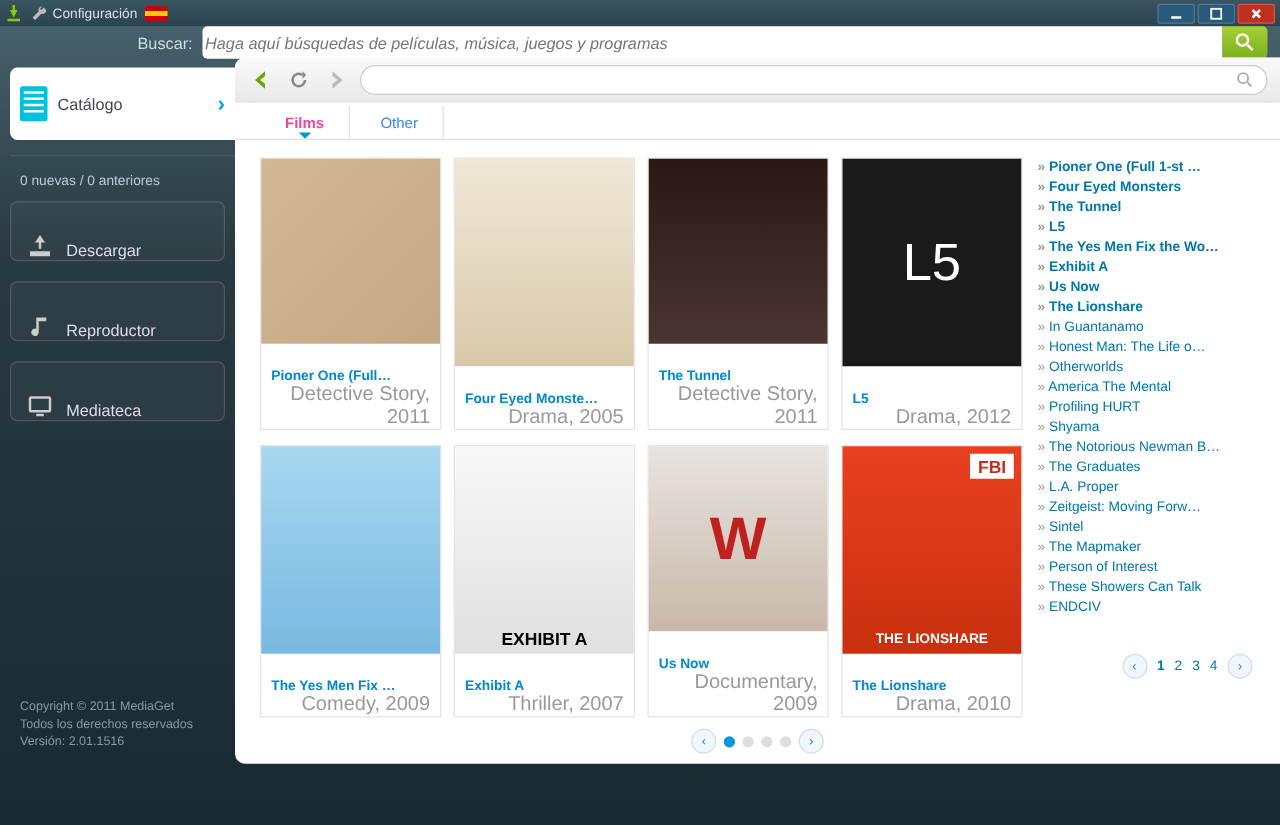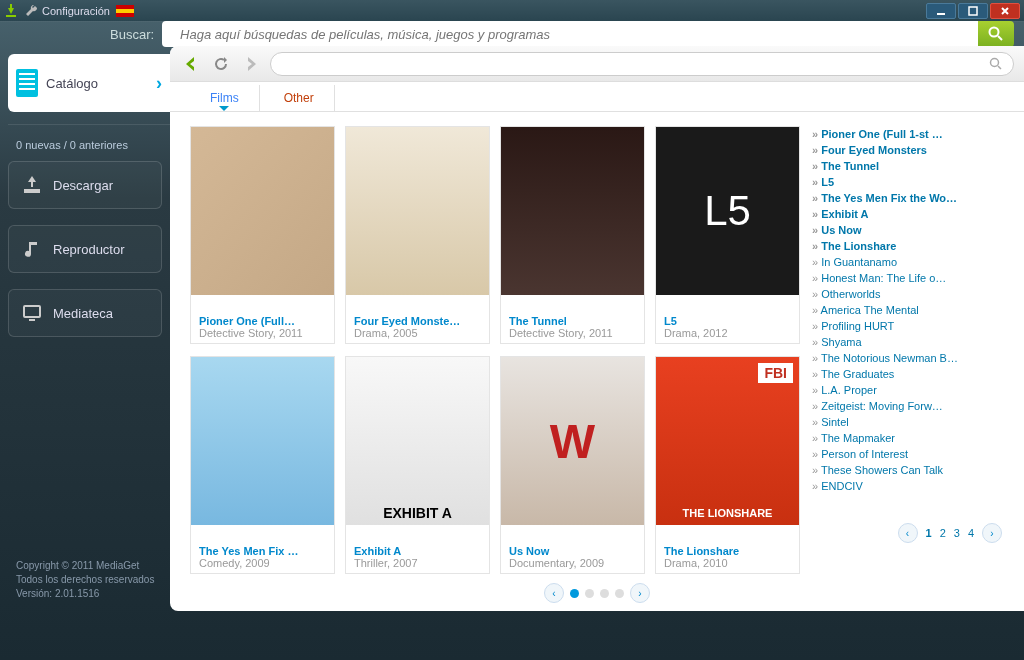--- a/index.html
+++ b/index.html
@@ -9,50 +9,50 @@
 .tb-wrench { width:12px; height:12px; margin-right:4px; }
 .tb-text { color:#dde; font-size:11px; margin-right:6px; }
 .tb-flag { width:18px; height:12px; background:linear-gradient(to bottom,#c00 33%,#ffcc00 33%,#ffcc00 66%,#c00 66%); }
 .win-controls { margin-left:auto; display:flex; gap:2px; }
 .win-btn { width:30px; height:16px; border-radius:2px; display:flex; align-items:center; justify-content:center; cursor:pointer; }
 .win-btn.min,.win-btn.max { background:#2a5a7a; border:1px solid #4a7a9a; }
 .win-btn.close { background:#c03020; border:1px solid #e05040; }
 .win-btn svg { width:10px; height:10px; }
 .searchrow { height:24px; display:flex; align-items:center; padding:0 10px; }
 .search-label { color:#cdd; font-size:13px; margin-right:8px; margin-left:100px; }
-.search-input { flex:1; height:26px; background:#fff; border:none; border-radius:4px 0 0 4px; padding:0 18px; font-size:13px; color:#aaa; font-style:italic; }
+.search-input { flex:1; height:26px; background:#fff; border:none; border-radius:4px 0 0 4px; padding:0 2px; font-size:13px; color:#aaa; font-style:italic; }
 .search-btn { width:36px; height:26px; background:linear-gradient(180deg,#a8d030,#7ab020); border:none; border-radius:0 4px 4px 0; display:flex; align-items:center; justify-content:center; cursor:pointer; }
 .main { display:flex; height:565px; }
-.sidebar { width:170px; padding:8px 0 0 8px; display:flex; flex-direction:column; }
+.sidebar { width:188px; padding:8px 0 0 8px; display:flex; flex-direction:column; }
 .catalog-tab { background:#fff; border-radius:6px 0 0 6px; height:58px; display:flex; align-items:center; padding:0 8px; position:relative; }
 .cat-icon { width:22px; height:28px; background:#00c0e0; border-radius:2px; margin-right:8px; position:relative; }
 .cat-icon::before { content:''; position:absolute; left:3px; top:4px; right:3px; height:2px; background:#fff; box-shadow:0 5px 0 #fff,0 10px 0 #fff,0 15px 0 #fff; }
 .cat-text { color:#445; font-size:13px; flex:1; }
 .cat-arrow { color:#00a8e0; font-size:18px; font-weight:bold; }
 .status-line { color:#bcd; font-size:11px; padding:14px 8px 6px; border-top:1px solid rgba(255,255,255,0.1); margin-top:12px; }
-.side-btn { height:48px; margin:4px 8px 12px 0; border:1px solid rgba(255,255,255,0.15); border-radius:6px; display:flex; align-items:center; padding:16px 12px; background:rgba(255,255,255,0.03); cursor:pointer; }
+.side-btn { height:48px; margin:4px 8px 12px 0; border:1px solid rgba(255,255,255,0.15); border-radius:6px; display:flex; align-items:flex-end; padding:0 12px; background:rgba(255,255,255,0.03); cursor:pointer; }
 .side-btn-icon { width:22px; height:22px; margin-right:10px; display:flex; align-items:center; justify-content:center; }
 .side-btn-text { color:#dde; font-size:13px; }
 .footer { margin-top:auto; padding:0 8px 10px; color:#89a; font-size:10px; line-height:14px; }
 .content { flex:1; background:#fff; border-radius:8px 0 0 8px; margin-top:0; display:flex; flex-direction:column; overflow:hidden; }
 .navrow { height:36px; background:linear-gradient(180deg,#fafafa,#e8e8e8); border-bottom:1px solid #ddd; display:flex; align-items:center; padding:0 10px; gap:8px; }
 .nav-btn { width:22px; height:22px; display:flex; align-items:center; justify-content:center; cursor:pointer; }
 .addr { flex:1; height:24px; border:1px solid #ccc; border-radius:12px; background:#fff; display:flex; align-items:center; padding:0 10px; }
 .addr svg { margin-left:auto; }
 .tabrow { height:30px; display:flex; align-items:flex-end; padding:0 20px; border-bottom:1px solid #e0e0e0; gap:4px; }
-.tab { padding:6px 20px; font-size:12px; color:#c2410c; cursor:pointer; border-right:1px solid #e0e0e0; }
-.tab.active { color:#3b82f6; font-weight:normal; position:relative; }
+.tab { padding:6px 20px; font-size:12px; color:#3b82f6; cursor:pointer; border-right:1px solid #e0e0e0; }
+.tab.active { color:#ec4899; font-weight:bold; position:relative; }
 .tab.active::after { content:''; position:absolute; bottom:-5px; left:50%; transform:translateX(-50%); border:5px solid transparent; border-top-color:#0099cc; }
 .body { flex:1; display:flex; padding:14px 10px 10px 20px; overflow:hidden; }
 .grid { display:grid; grid-template-columns:repeat(4,145px); grid-template-rows:repeat(2,218px); gap:12px 10px; }
 .card { border:1px solid #e4e4e4; background:#fff; cursor:pointer; display:flex; flex-direction:column; }
 .poster { height:168px; background:#888; background-size:cover; }
 .card-info { padding:0 8px;margin-top:20px; }
 .card-title { color:#0088cc; font-size:11px; font-weight:bold; cursor:pointer; }
-.card-meta { color:#999; font-size:11px; }
+.card-meta { color:#999; font-size:16px;text-align:right; }
 .rightlist { width:175px; margin-left:12px; font-size:11px; line-height:16px; }
 .rightlist .item { color:#0077aa; cursor:pointer; }
 .rightlist .item.bold { font-weight:bold; }
 .rightlist .item::before { content:'» '; color:#999; }
 .pager { height:30px; display:flex; align-items:center; justify-content:center; gap:6px; padding-bottom:6px; }
 .pg-btn { width:20px; height:20px; border:1px solid #cde; border-radius:50%; background:#f0f6fa; display:flex; align-items:center; justify-content:center; cursor:pointer; color:#0088cc; font-size:10px; }
 .dot { width:9px; height:9px; border-radius:50%; background:#ddd; cursor:pointer; }
 .dot.active { background:#0099dd; }
 .pager-right { position:absolute; right:22px; bottom:38px; display:flex; align-items:center; gap:8px; font-size:11px; }
 .pager-right .num { color:#0077aa; cursor:pointer; }

